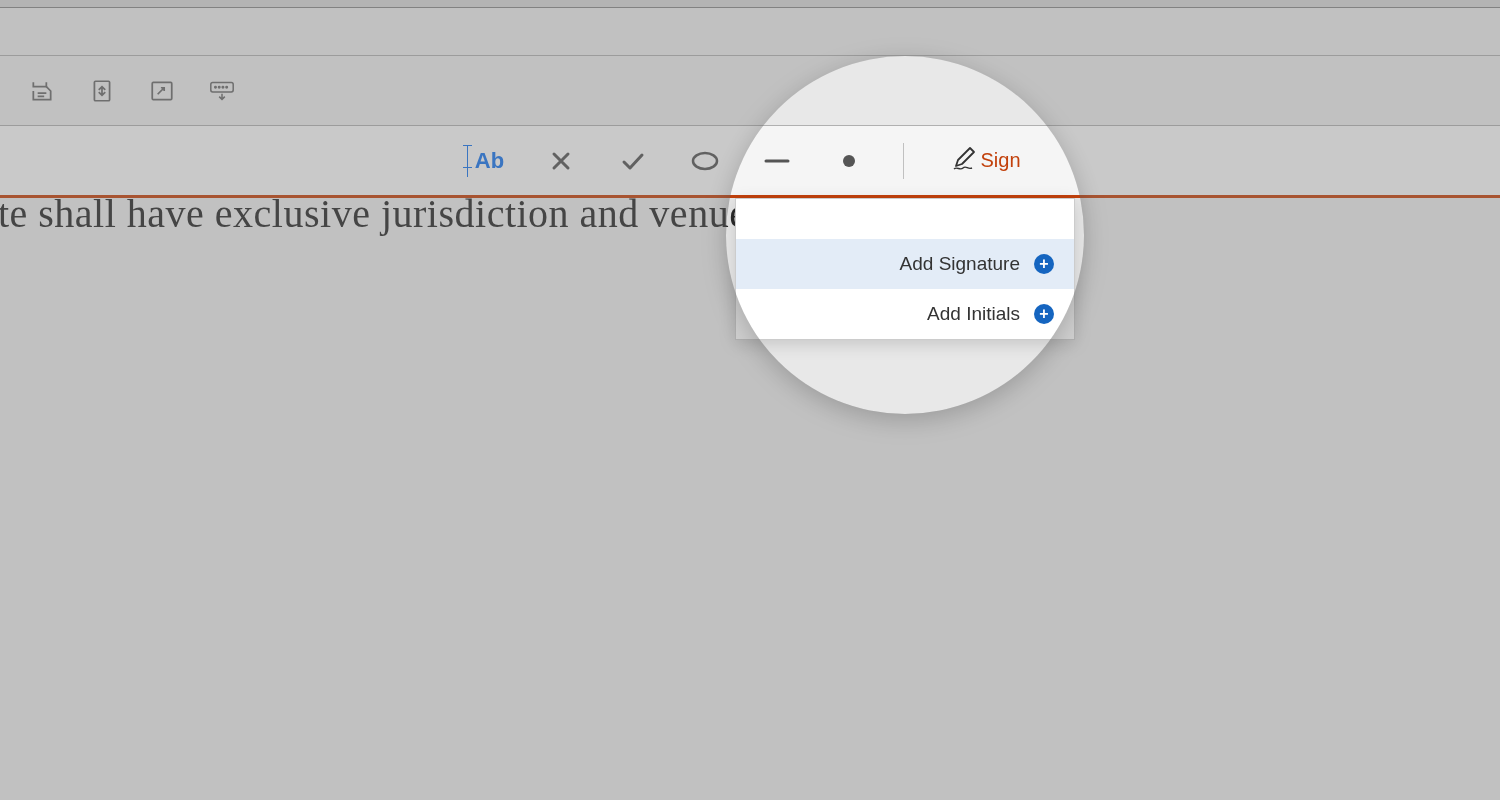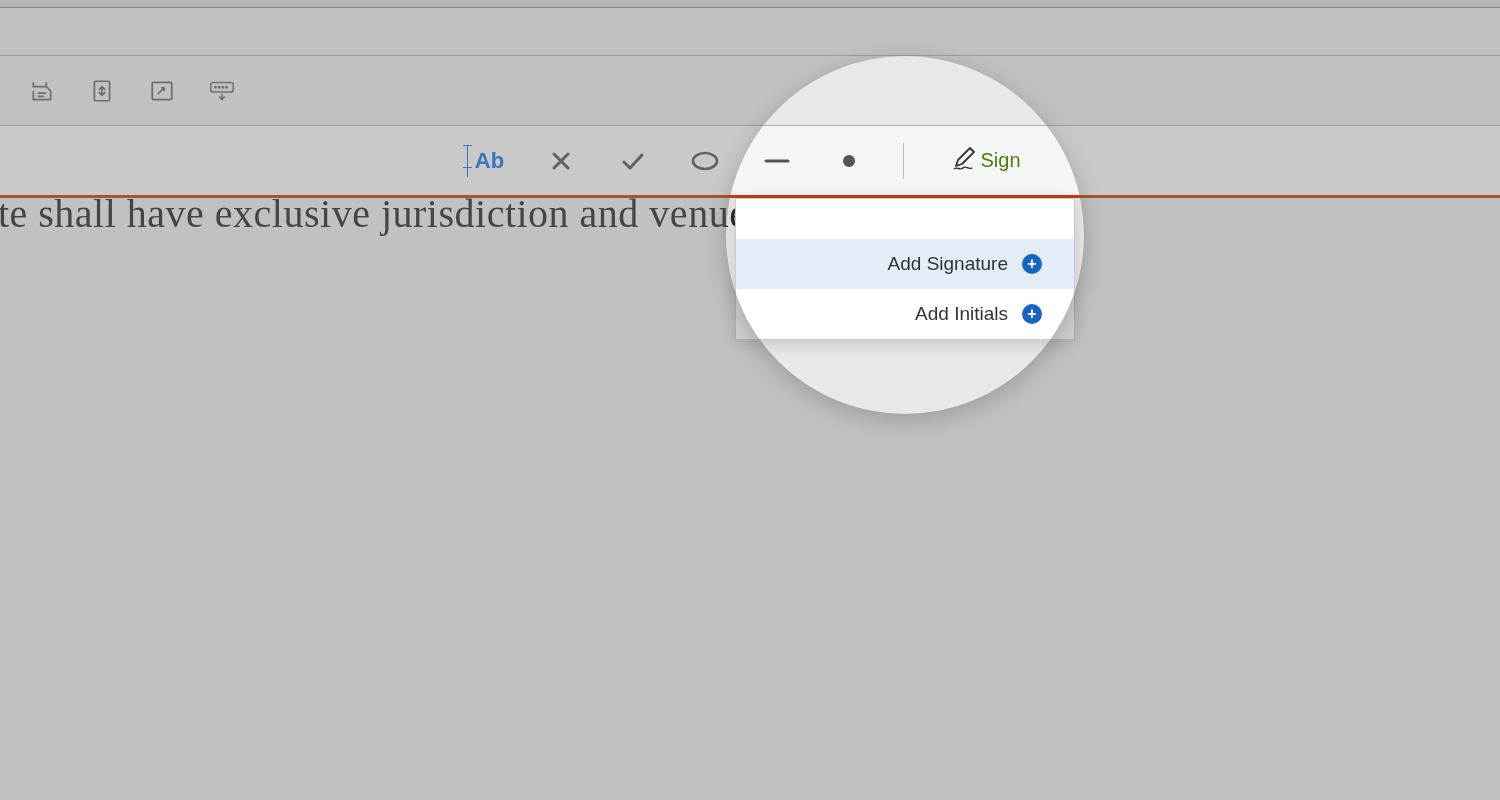--- a/index.html
+++ b/index.html
@@ -103,21 +103,21 @@
       width: 1px;
       height: 36px;
       background: #c0c0c0;
     }
     
     .sign-btn {
       display: flex;
       align-items: center;
       cursor: pointer;
       font-size: 20px;
-      color: #4d7c0f;
+      color: #c2410c;
       padding: 0 8px;
     }
     
     
     .document-area {
       background: #e8e8e8;
       height: 602px;
       position: relative;
     }
     
@@ -147,21 +147,21 @@
     
     .dropdown-spacer {
       height: 40px;
       background: #fff;
     }
     
     .dropdown-item {
       display: flex;
       align-items: center;
       justify-content: flex-end;
-      padding: 14px 32px;
+      padding: 14px 20px;
       font-size: 19px;
       color: #333;
       cursor: pointer;
       gap: 14px;
     }
     
     .dropdown-item.highlighted {
       background: #e3ecf7;
     }
     

